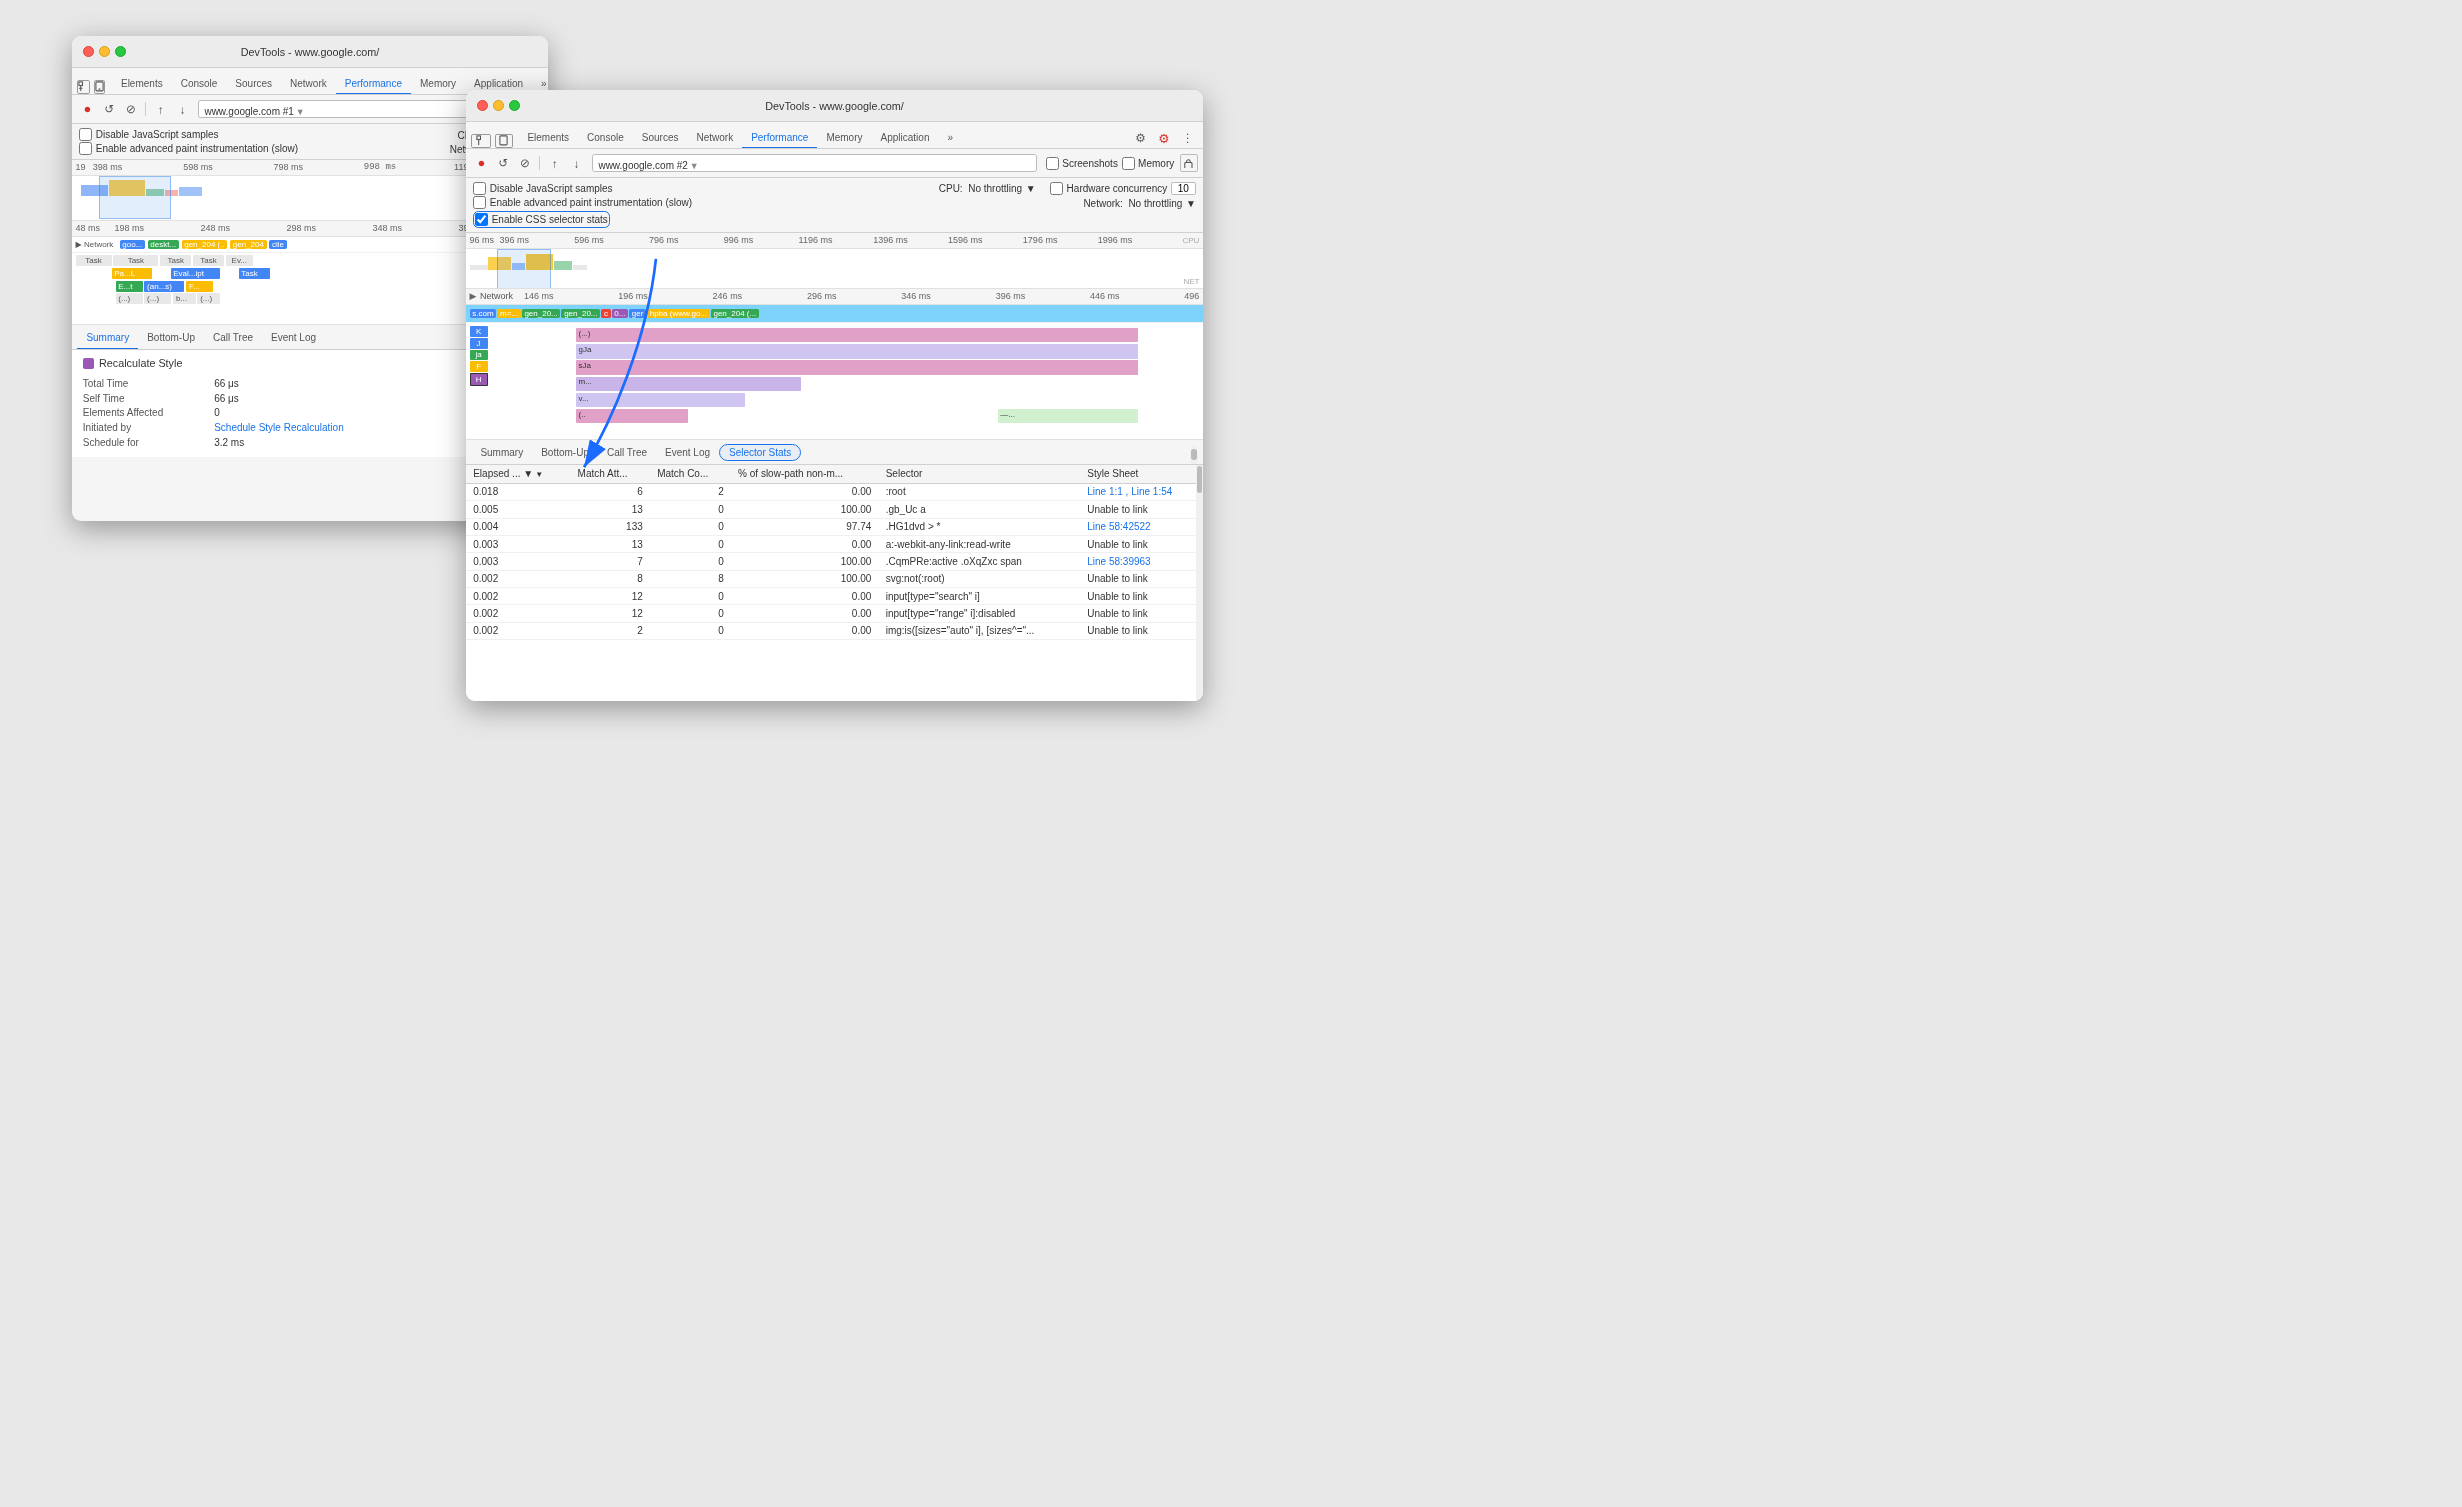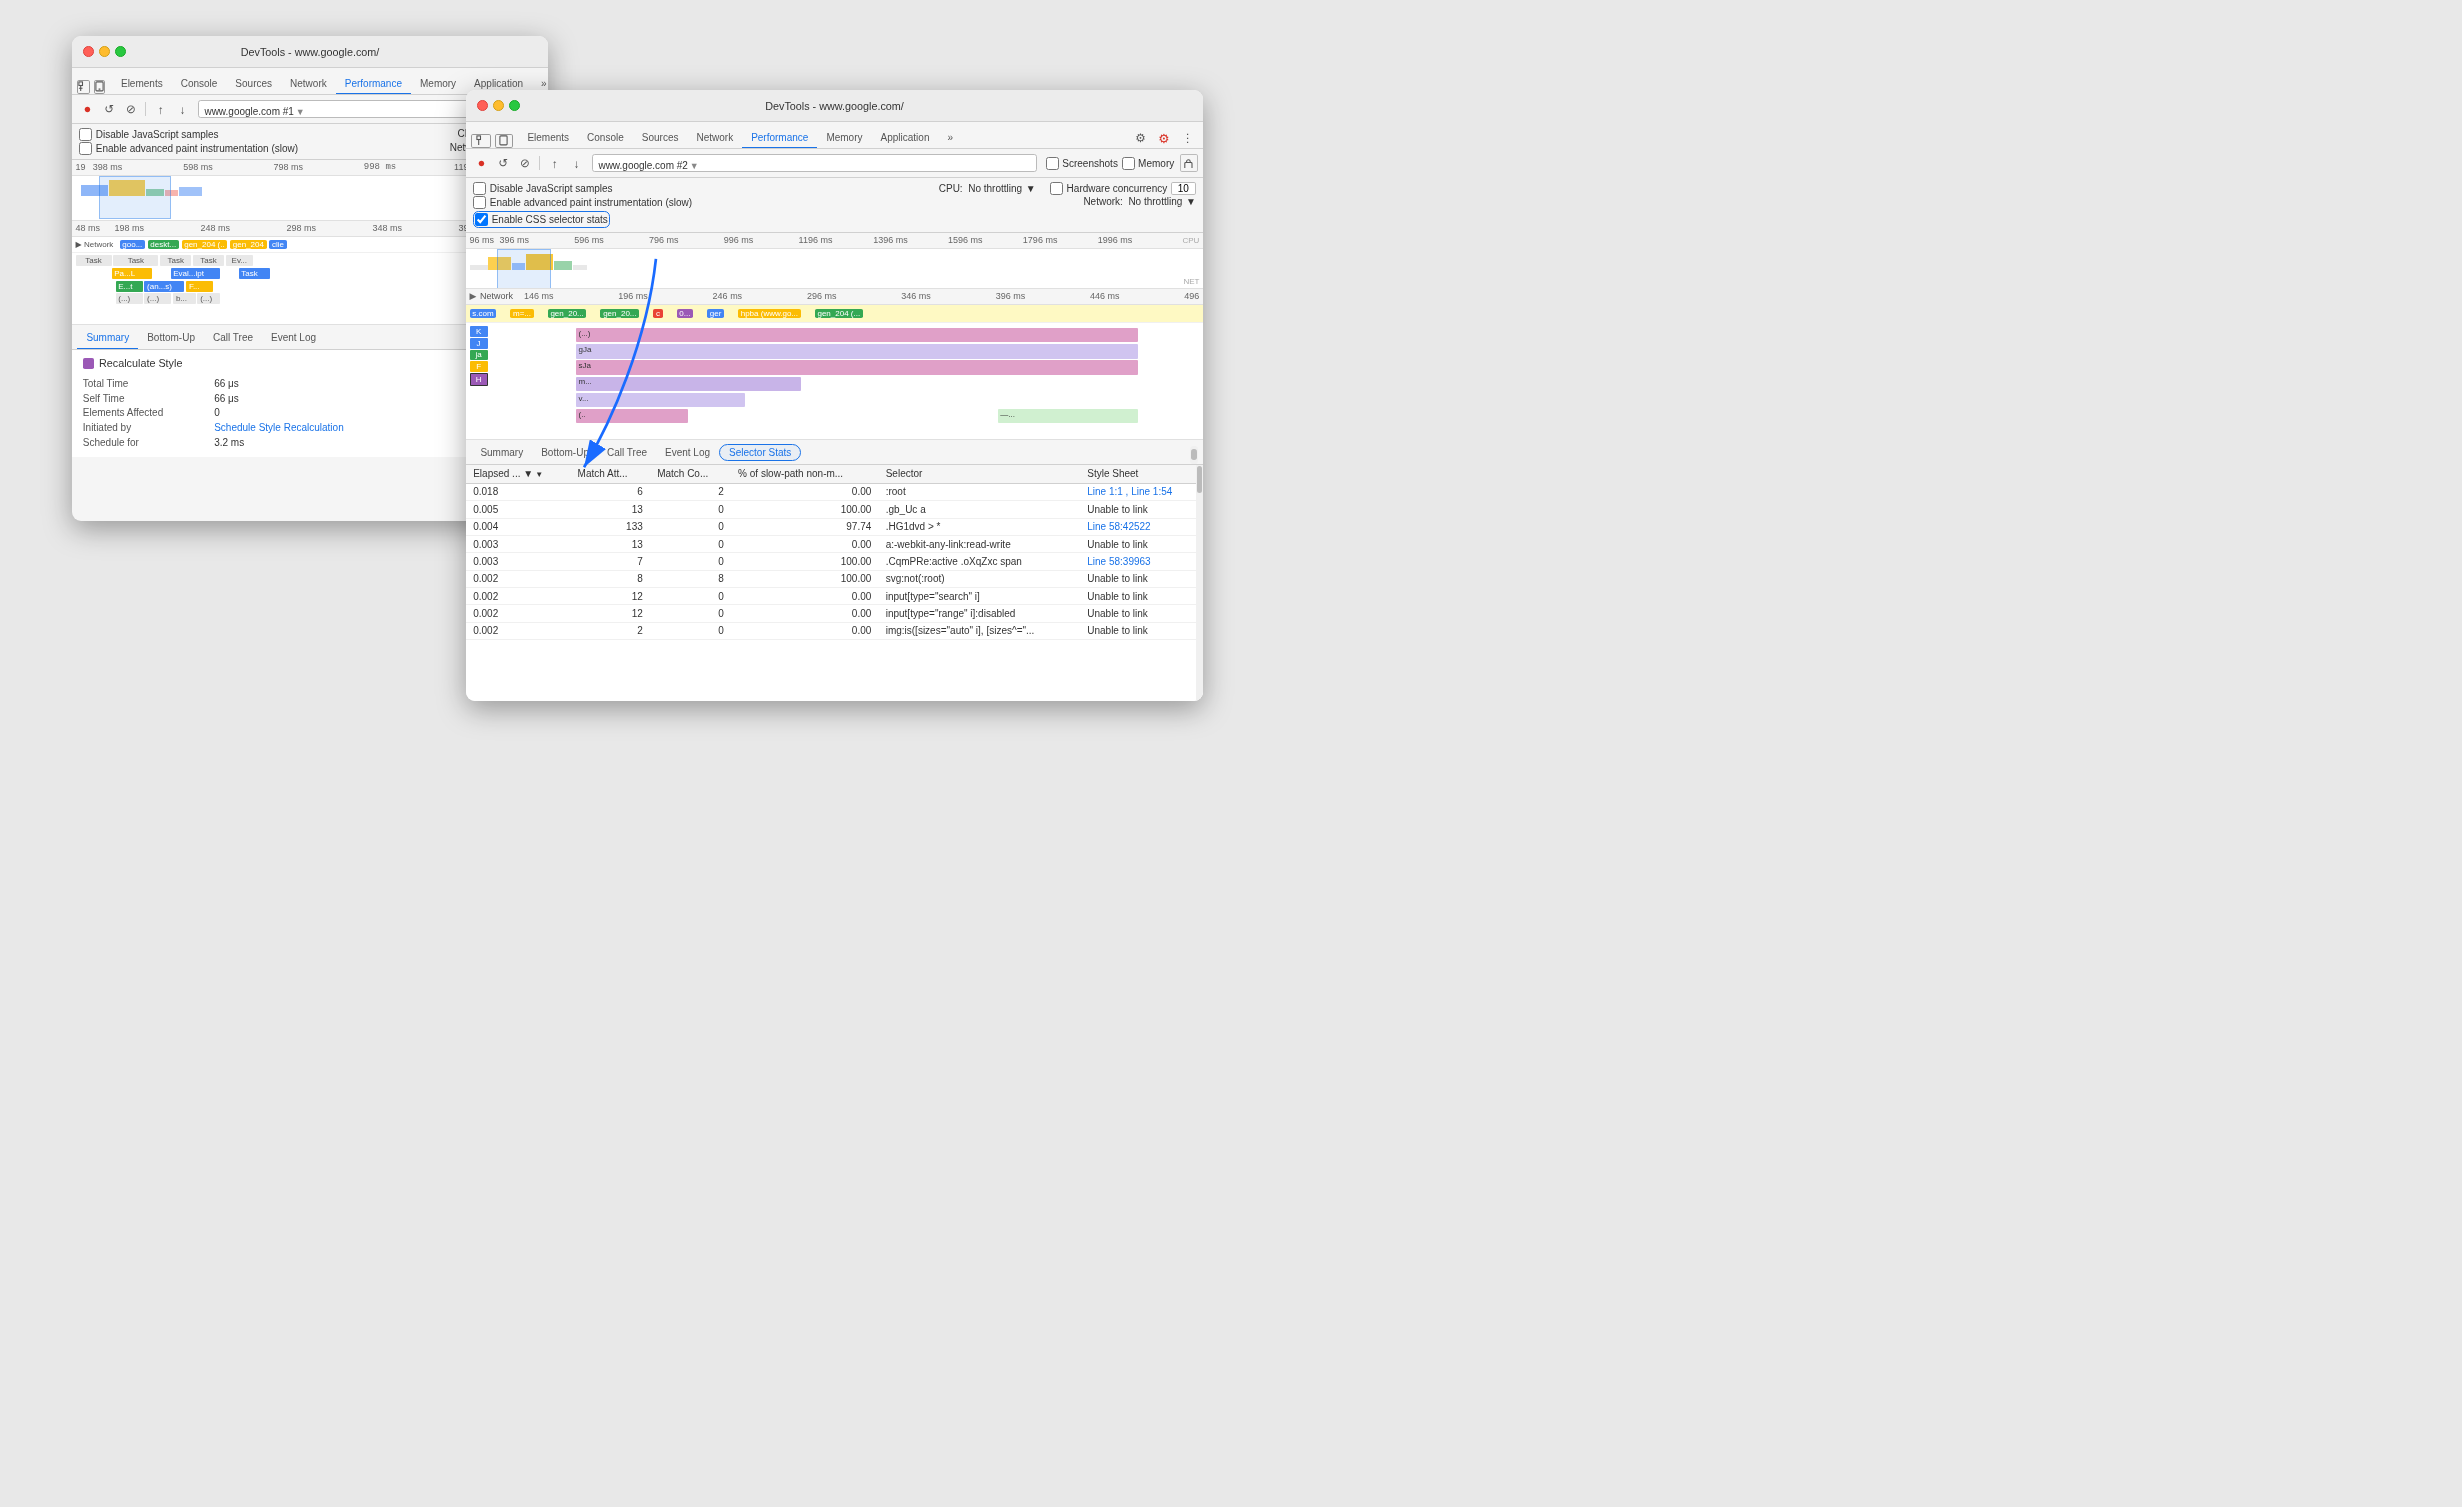--- a/index.html
+++ b/index.html
@@ -154,21 +154,21 @@
       padding: 3.6px 7.2px;
       background: #f5f5f5;
       border-bottom: 0.9px solid #d0d0d0;
       display: flex;
       flex-direction: column;
       gap: 1.8px;
     }
 
     .option-row {
       display: flex;
-      align-items: flex-start;
+      align-items: flex-end;
       gap: 9px;
       font-size: 10px;
       color: #333;
     }
 
     .option-row label { display: flex; align-items: center; gap: 3.6px; }
 
     .cpu-row {
       display: flex;
       align-items: center;
@@ -614,21 +614,21 @@
       <span style="flex:1;">146 ms</span>
       <span style="flex:1;">196 ms</span>
       <span style="flex:1;">246 ms</span>
       <span style="flex:1;">296 ms</span>
       <span style="flex:1;">346 ms</span>
       <span style="flex:1;">396 ms</span>
       <span style="flex:1;">446 ms</span>
       <span>496</span>
     </div>
 
-    <div style="height:18px;background:#fef9c3;border-bottom:0.9px solid #f0f0f0;display:flex;align-items:center;padding:0 3.6px;font-size:8px;gap:14px;overflow:hidden;">
+    <div style="height:18px;background:#7dd3fc;border-bottom:0.9px solid #f0f0f0;display:flex;align-items:center;padding:0 3.6px;font-size:8px;gap:1px;overflow:hidden;">
       <span style="background:#4285f4;color:white;padding:0 2.7px;border-radius:1.8px;">s.com</span>
       <span style="background:#fbbc04;color:white;padding:0 2.7px;border-radius:1.8px;">m=...</span>
       <span style="background:#34a853;color:white;padding:0 2.7px;border-radius:1.8px;">gen_20...</span>
       <span style="background:#34a853;color:white;padding:0 2.7px;border-radius:1.8px;">gen_20...</span>
       <span style="background:#ea4335;color:white;padding:0 2.7px;border-radius:1.8px;">c</span>
       <span style="background:#9b59b6;color:white;padding:0 2.7px;border-radius:1.8px;">0...</span>
       <span style="background:#4285f4;color:white;padding:0 2.7px;border-radius:1.8px;">ger</span>
       <span style="background:#fbbc04;color:white;padding:0 2.7px;border-radius:1.8px;">hpba (www.go...</span>
       <span style="background:#34a853;color:white;padding:0 2.7px;border-radius:1.8px;">gen_204 (...</span>
     </div>

